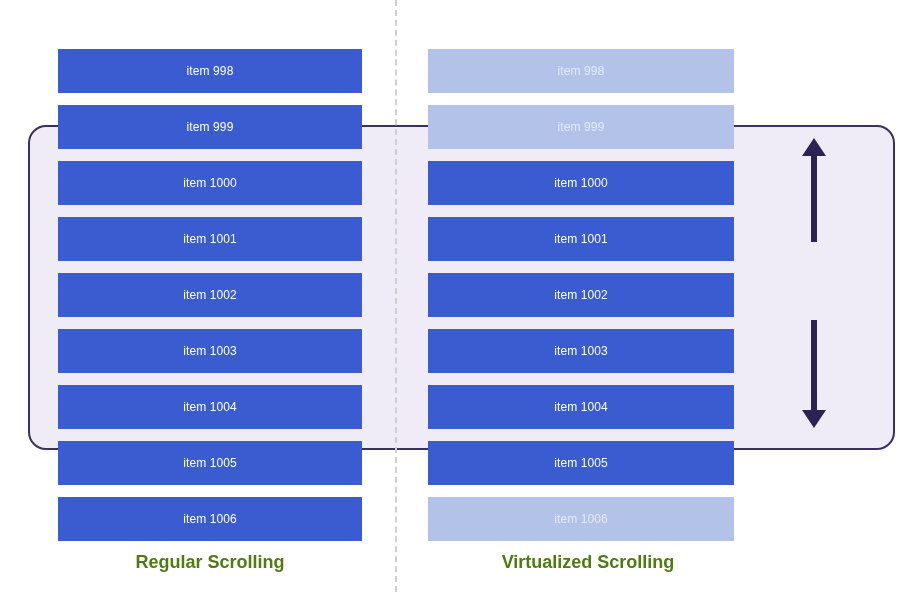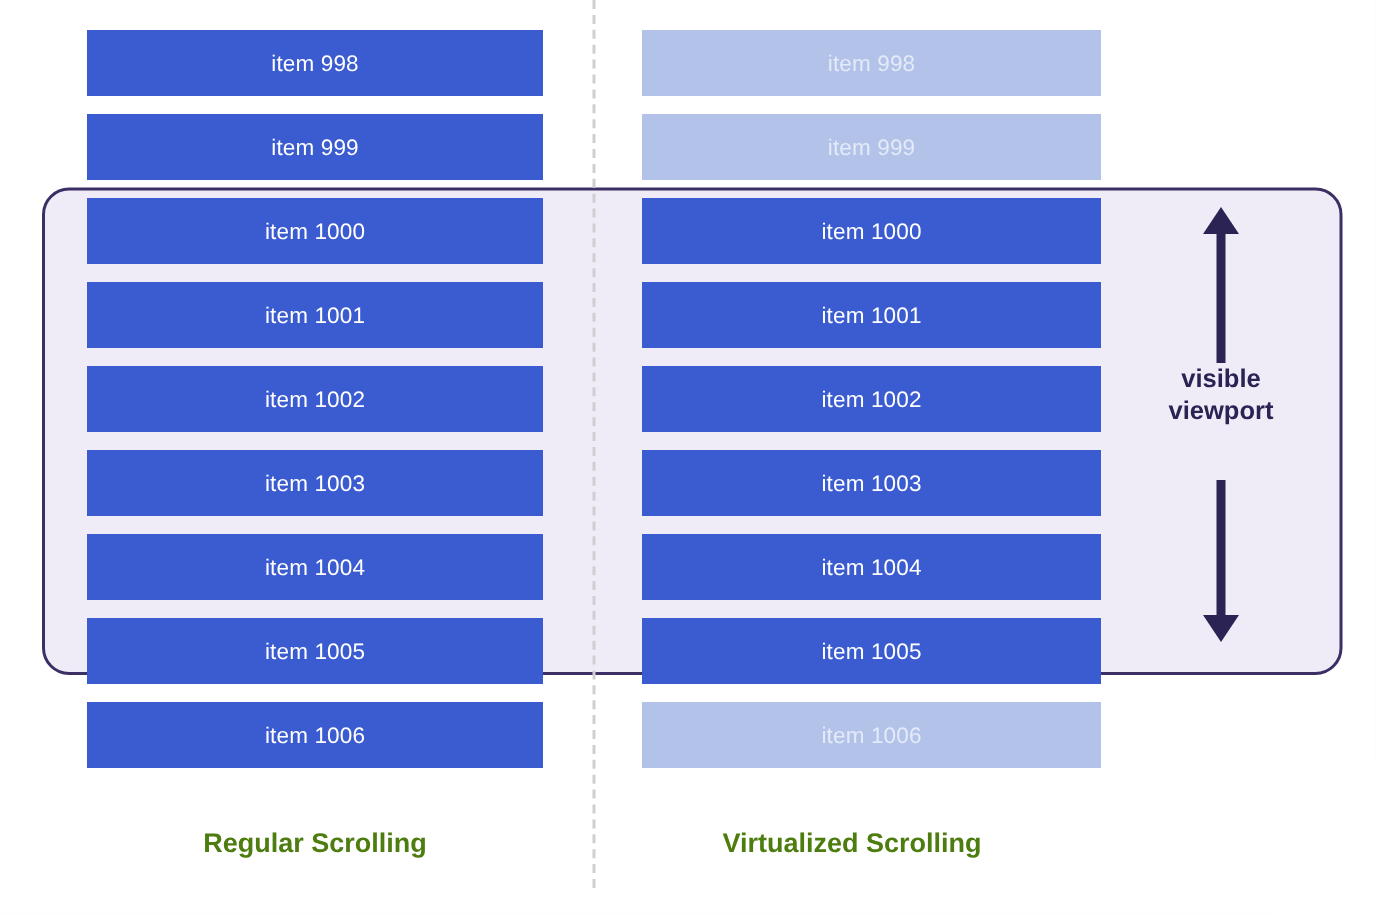--- a/index.html
+++ b/index.html
@@ -42,24 +42,25 @@
   }
 
   
   .bar {
     position: absolute;
     height: 44px;
     box-sizing: border-box;
     display: flex;
     align-items: center;
     justify-content: center;
-    font-size: 15px;
+    font-size: 12px;
     line-height: 1;
     letter-spacing: 0.1px;
     white-space: nowrap;
+    margin-top: 29px;
   }
   .col-left .bar { left: 58px; width: 304px; }
   .col-right .bar { left: 428px; width: 306px; }
 
   .bar.solid {
     background: #3b5bd0;
     color: #ffffff;
   }
   .bar.faded {
     background: #b2c2e8;
@@ -113,21 +114,21 @@
   
   .caption {
     position: absolute;
     top: 552px;
     font-size: 18px;
     font-weight: bold;
     color: #4d7c0f;
     text-align: center;
   }
   .caption.left { left: 58px; width: 304px; }
-  .caption.right { left: 415px; width: 306px; }
+  .caption.right { left: 435px; width: 306px; }
 </style>
 </head>
 <body>
 
 <div id="canvas">
 
   <div class="viewport-box"></div>
 
   <div class="divider"></div>
 
@@ -151,24 +152,20 @@
       <div class="bar solid" style="top: 244px;">item 1002</div>
       <div class="bar solid" style="top: 300px;">item 1003</div>
       <div class="bar solid" style="top: 356px;">item 1004</div>
       <div class="bar solid" style="top: 412px;">item 1005</div>
       <div class="bar faded" style="top: 468px;">item 1006</div>
     </div>
 
   <div class="arrow-wrap">
     <div class="arrow-head up"></div>
     <div class="arrow-shaft upper"></div>
-    <div class="viewport-label">
-      <div>visible</div>
-      <div>viewport</div>
-    </div>
     <div class="arrow-shaft lower"></div>
     <div class="arrow-head down"></div>
   </div>
 
   <div class="caption left">Regular Scrolling</div>
   <div class="caption right">Virtualized Scrolling</div>
 
 </div>
 
 </body></html>

